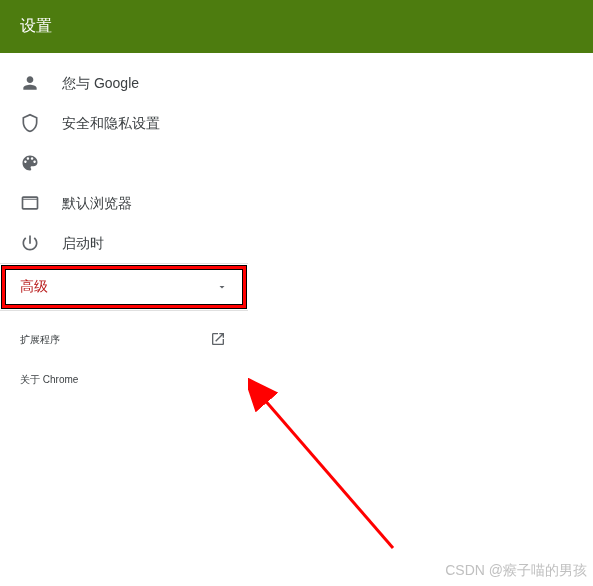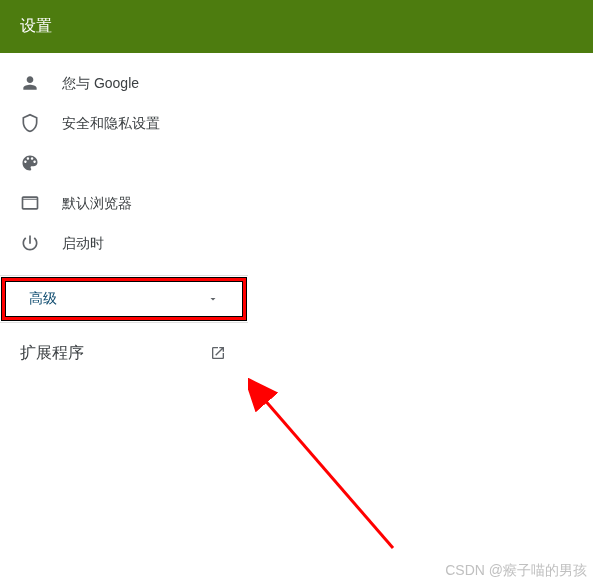--- a/index.html
+++ b/index.html
@@ -43,48 +43,47 @@
       color: #5f6368;
       flex-shrink: 0;
     }
     .menu-item .label {
       flex: 1;
     }
     .advanced-row {
       display: flex;
       align-items: center;
       justify-content: space-between;
-      padding: 14px 29px;
+      padding: 14px 20px;
       font-size: 14px;
-      color: #0c4a6e;
+      color: #b91c1c;
       cursor: pointer;
       border-top: 1px solid #e0e0e0;
       border-bottom: 1px solid #e0e0e0;
       position: relative;
-      margin-top: 12px;
     }
     .highlight-box {
       position: absolute;
       left: 2px;
       right: 2px;
       top: 2px;
       bottom: 2px;
       border: 3px solid #ff0000;
       box-shadow: 0 0 0 1px #000 inset, 0 0 0 1px #000;
       pointer-events: none;
     }
     .bottom-section {
       padding-top: 8px;
     }
     .bottom-item {
       display: flex;
       align-items: center;
       justify-content: space-between;
       padding: 12px 20px;
-      font-size: 16px;
+      font-size: 10px;
       color: #3c4043;
       cursor: pointer;
     }
     .ext-icon {
       color: #5f6368;
       width: 18px;
       height: 18px;
     }
     .arrow {
       position: absolute;
@@ -166,20 +165,23 @@
 
   <div class="bottom-section">
     <div class="bottom-item">
       <span>扩展程序</span>
       <span class="ext-icon">
         <svg width="16" height="16" viewBox="0 0 24 24" fill="#5f6368">
             <path d="M19 19H5V5h7V3H5c-1.1 0-2 .9-2 2v14c0 1.1.9 2 2 2h14c1.1 0 2-.9 2-2v-7h-2v7zM14 3v2h3.6l-9.8 9.8 1.4 1.4L19 6.4V10h2V3h-7z"></path>
           </svg>
       </span>
     </div>
+    <div class="bottom-item">
+      <span>关于 Chrome</span>
+    </div>
   </div>
 </div>
 
 <svg class="arrow" style="left:248px; top:378px;" width="160" height="180">
   <defs>
     <marker id="arrowhead" markerWidth="12" markerHeight="10" refX="2" refY="5" orient="auto">
       <polygon points="0 0, 12 5, 0 10" fill="#ff0000"></polygon>
     </marker>
   </defs>
   <line x1="145" y1="170" x2="15" y2="20" stroke="#ff0000" stroke-width="3" marker-end="url(#arrowhead)"></line>

